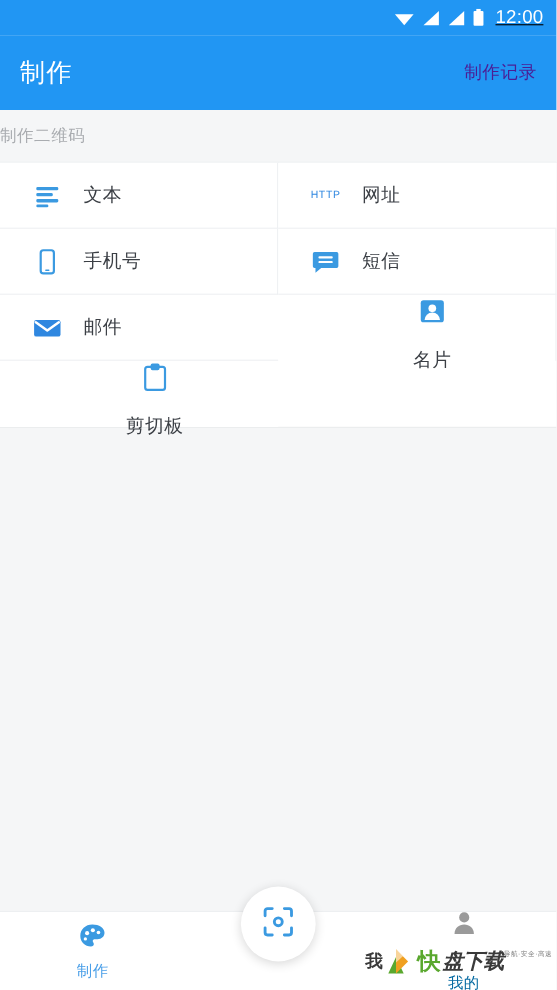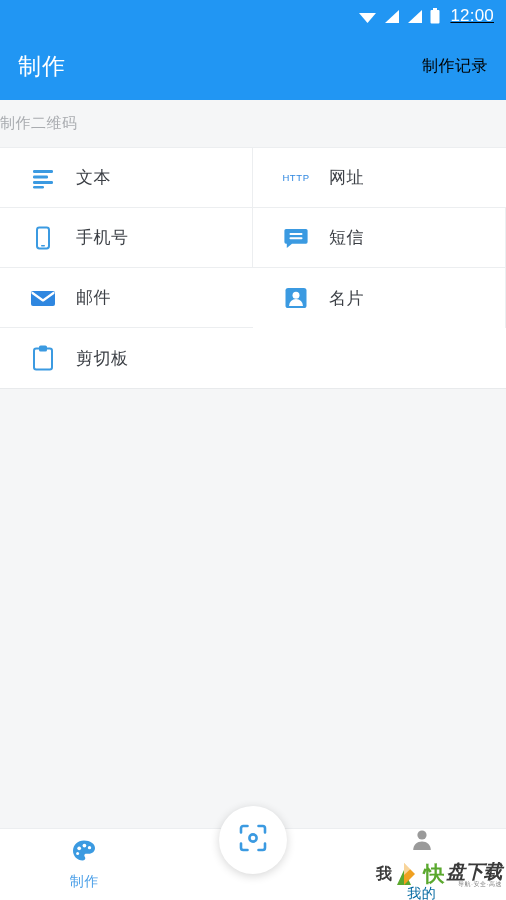--- a/index.html
+++ b/index.html
@@ -19,21 +19,21 @@
   .sb-icon { display:block; }
   .sb-time { color:#ffffff; font-size:17px; letter-spacing:.2px; margin-left:3px; }
 
   
   .appbar {
     height:68px; background:#2196f3;
     display:flex; align-items:center; justify-content:space-between;
     padding:0 18px;
   }
   .appbar-title { color:#ffffff; font-size:23px; letter-spacing:1px; }
-  .appbar-action { color:#000000; font-size:16px; letter-spacing:.5px; }
+  .appbar-action { color:#4c1d95; font-size:16px; letter-spacing:.5px; }
 
   
   .section-header {
     height:48px; background:#f5f6f7;
     display:flex; align-items:center; padding-left:0;
     color:#a9acb0; font-size:15px; letter-spacing:.5px;
     border-bottom:1px solid #eceef0;
   }
 
   
@@ -42,21 +42,21 @@
     display:grid; grid-template-columns:1fr 1fr;
     border-bottom:1px solid #e8eaec;
   }
   .cell {
     height:60px; display:flex; align-items:center;
     padding-left:28px; gap:18px;
     border-bottom:1px solid #eceef0;
     background:#ffffff;
   }
   .cell.col-left { border-right:1px solid #eceef0; }
-  .grid .cell:nth-last-child(1), .grid .cell:nth-last-child(2) { border-bottom:none; }
+  .grid .cell:nth-last-child(1), .grid .cell:nth-last-child(2) { border-bottom:none;flex-direction:column; }
   .cell-icon { width:30px; height:30px; display:flex; align-items:center; justify-content:center; flex:0 0 30px; }
   .cell-label { font-size:17px; color:#3b3f45; letter-spacing:.5px; }
   .http-badge {
     font-size:9.5px; font-weight:normal; color:#2f87e0;
     letter-spacing:.6px; font-family:"Liberation Sans",sans-serif;
   }
 
   
   .filler { background:#f5f6f7; height:440px; }
 
@@ -87,21 +87,21 @@
 
   
   .watermark {
     position:absolute; right:4px; bottom:12px;
     display:flex; align-items:center; gap:3px; z-index:8;
     pointer-events:none;
   }
   .wm-text { font-size:19px; font-weight:bold; font-style:italic; color:#3a3a3a; letter-spacing:-.5px; }
   .wm-kuai { font-size:21px; font-weight:bold; color:#5aa82e; letter-spacing:-1px; }
   .wm-sub { font-size:6px; color:#777; letter-spacing:.5px; }
-  .wm-col { display:flex; flex-direction:column; align-items:flex-end; line-height:1; }
+  .wm-col { display:flex; flex-direction:row; align-items:flex-start; line-height:1; }
 </style>
 </head>
 <body>
 
 <div class="phone">
 
   <div class="statusbar">
     <svg class="sb-icon" width="19" height="15" viewBox="0 0 19 15">
       <path d="M1 4 L9.5 14 L18 4 Z" fill="#ffffff"></path>
     </svg>

